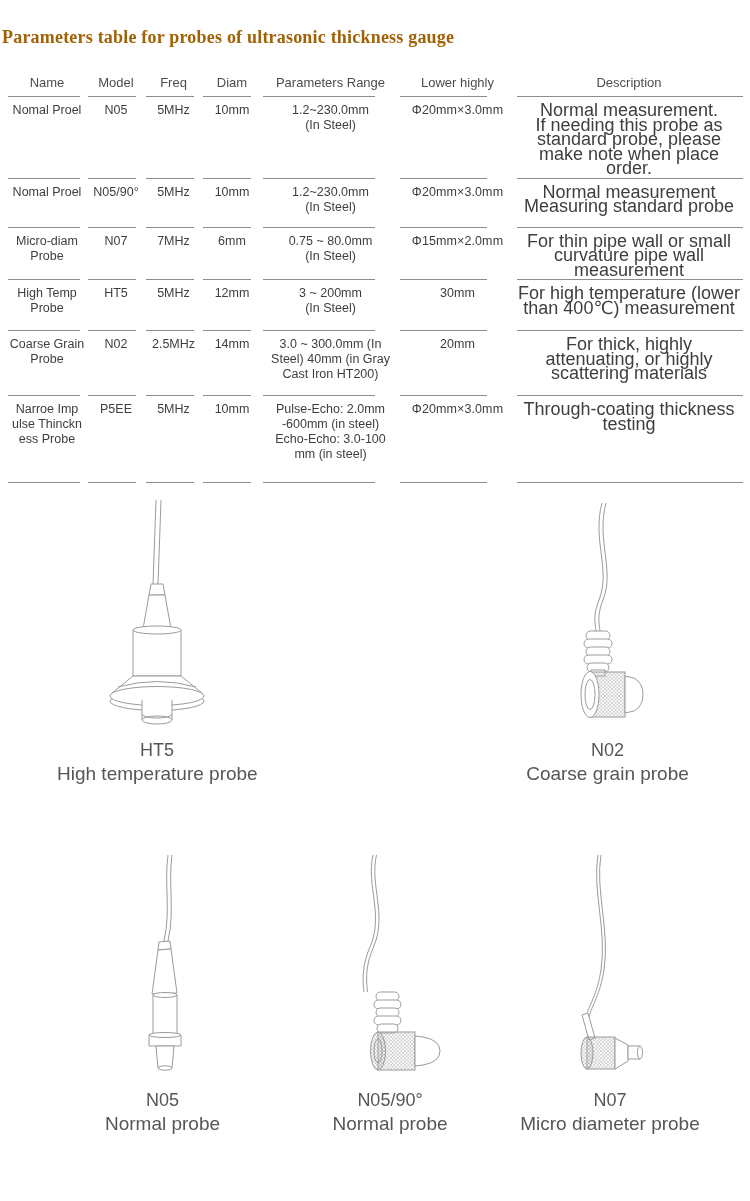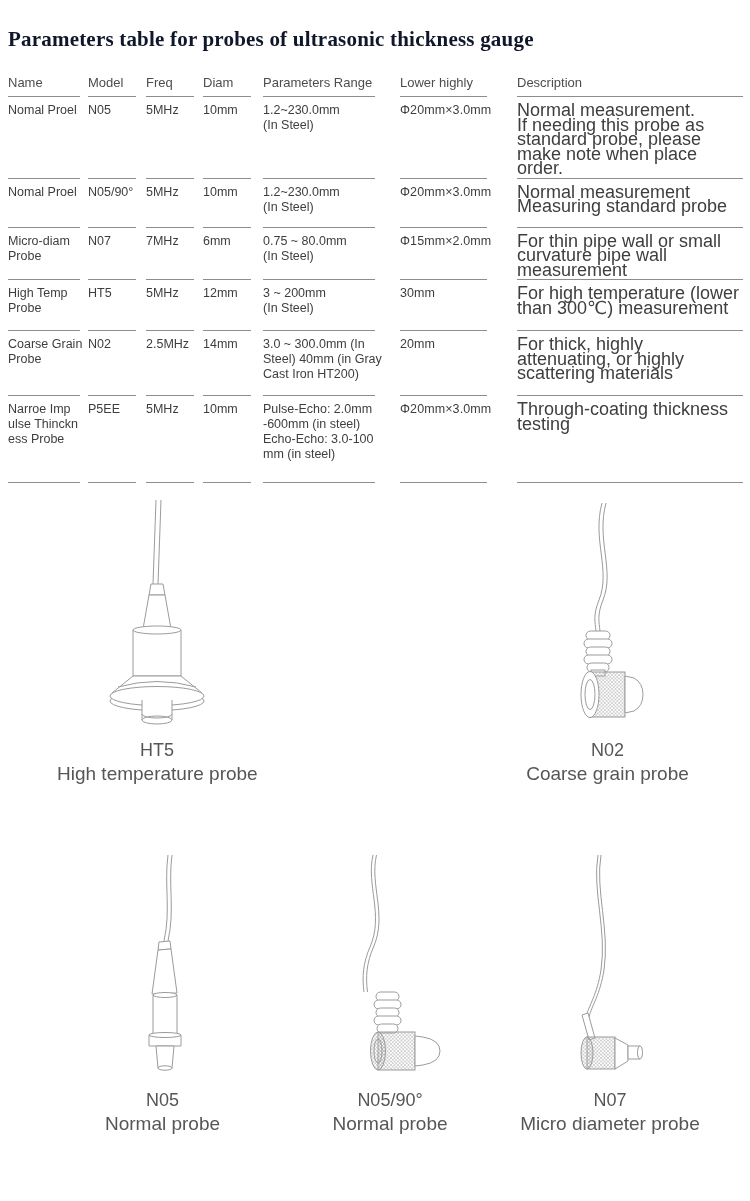--- a/index.html
+++ b/index.html
@@ -3,33 +3,33 @@
 <meta charset="utf-8">
 <style>
   * { margin:0; padding:0; box-sizing:border-box; }
   html,body { background:#ffffff; }
   body {
     width:750px; height:1201px; position:relative; overflow:hidden;
     font-family:"Liberation Sans","DejaVu Sans",sans-serif;
     color:#3d3d3d;
   }
   .title {
-    position:absolute; left:8px; top:27px;
+    position:absolute; left:2px; top:27px;
     font-family:"Liberation Serif","DejaVu Serif",serif;
-    font-weight:bold; font-size:21px; color:#0f172a; letter-spacing:0.2px;
+    font-weight:bold; font-size:18px; color:#a16207; letter-spacing:0.2px;
     white-space:nowrap;
   }
   
   table.specs {
     position:absolute; left:8px; top:70px; width:735px;
     border-collapse:separate; border-spacing:0; table-layout:fixed;
     font-size:12.5px; line-height:15px; color:#3e3e3e;
   }
   table.specs th, table.specs td {
-    vertical-align:top; text-align:left; font-weight:normal;
+    vertical-align:top; text-align:center; font-weight:normal;
     position:relative; padding:6px 2px 3px 0;
   }
   table.specs th { font-size:13px; color:#4d4d4d; padding-top:5px; }
   
   th::after, td::after {
     content:""; position:absolute; left:0; bottom:0; height:0;
     border-bottom:1px solid #8d8d8d;
   }
   .c0::after { right:8px; }
   .c1::after { right:10px; }
@@ -121,21 +121,21 @@
     </tr>
     <tr class="r3">
       <td class="c0 ml">High Temp
 Probe</td>
       <td class="c1">HT5</td>
       <td class="c2">5MHz</td>
       <td class="c3">12mm</td>
       <td class="c4 ml">3 ~ 200mm
  (In Steel)</td>
       <td class="c5 lower">30mm</td>
-      <td class="c6 desc ml">For high temperature (lower than 300℃) measurement</td>
+      <td class="c6 desc ml">For high temperature (lower than 400℃) measurement</td>
     </tr>
     <tr class="r4">
       <td class="c0 ml">Coarse Grain
 Probe</td>
       <td class="c1">N02</td>
       <td class="c2">2.5MHz</td>
       <td class="c3">14mm</td>
       <td class="c4 ml">3.0 ~ 300.0mm  (In
 Steel)  40mm (in Gray
 Cast Iron HT200)</td>

